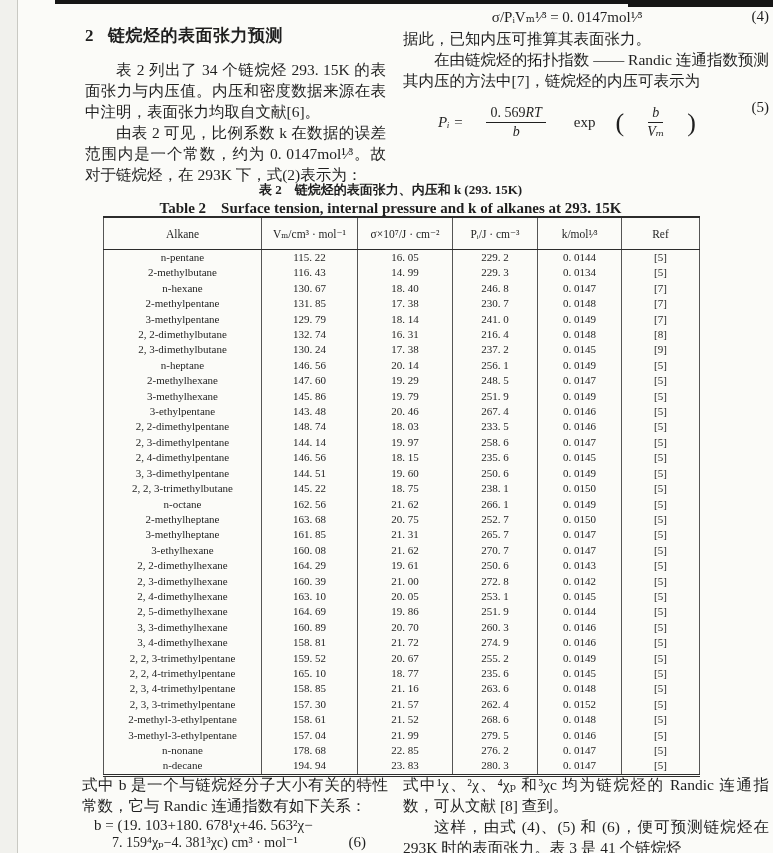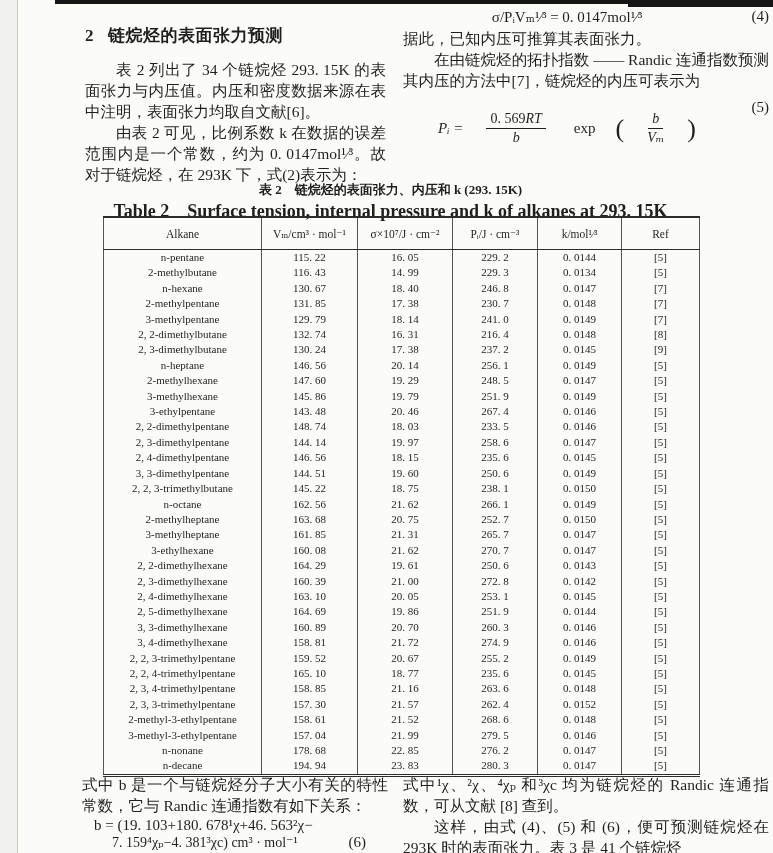--- a/index.html
+++ b/index.html
@@ -18,28 +18,28 @@
   .sec-heading .sec-no{margin-right:14px;}
   .body-p{margin:0;font-size:15.5px;line-height:21px;text-align:justify;text-justify:inter-ideograph;}
   .indent{text-indent:2em;}
 
   .eq-row{display:flex;align-items:flex-start;font-size:15px;margin:2px 0;}
   .eq-body{flex:1;text-align:center;}
   .eq-no{width:38px;text-align:right;font-size:15px;}
   .eq5-row{margin-top:8px;height:44px;}
   .eq5-body{display:flex;align-items:center;justify-content:center;gap:20px;}
   .var{font-style:italic;}
-  .frac{display:inline-flex;flex-direction:column;align-items:center;margin:12px 3px;font-size:14px;line-height:16px;}
+  .frac{display:inline-flex;flex-direction:column;align-items:center;margin:6px 3px;font-size:14px;line-height:16px;}
   .frac .num{border-bottom:1px solid #1f1f1f;padding:0 4px 1px;}
   .frac .den{padding-top:1px;}
   .paren{font-size:26px;font-weight:300;line-height:26px;}
   .func{font-style:normal;margin-left:5px;}
 
   .cap-zh{position:absolute;left:93px;top:181px;width:595px;text-align:center;font-weight:bold;font-size:13px;}
-  .cap-en{position:absolute;left:93px;top:199px;width:595px;text-align:center;font-weight:bold;font-size:18px;}
+  .cap-en{position:absolute;left:93px;top:199px;width:595px;text-align:center;font-weight:bold;font-size:15px;}
 
   table.t2{position:absolute;left:103px;top:216px;width:596px;border-collapse:collapse;table-layout:fixed;
            border-top:2px solid #2c2c2c;border-bottom:3px double #2c2c2c;
            border-left:1px solid #555;border-right:1px solid #555;}
   .t2 th{height:31px;font-weight:normal;font-size:11.5px;border-bottom:1px solid #2c2c2c;padding:0;white-space:nowrap;overflow:hidden;}
   .t2 td{height:15px;line-height:15.4px;font-size:11px;text-align:center;padding:0;white-space:nowrap;overflow:hidden;}
   .t2 th + th, .t2 td + td{border-left:1px solid #555;}
 
   .eq6-l1{font-size:15px;padding-left:12px;margin-top:1px;}
   .eq6-l2{font-size:14px;padding-left:30px;}

